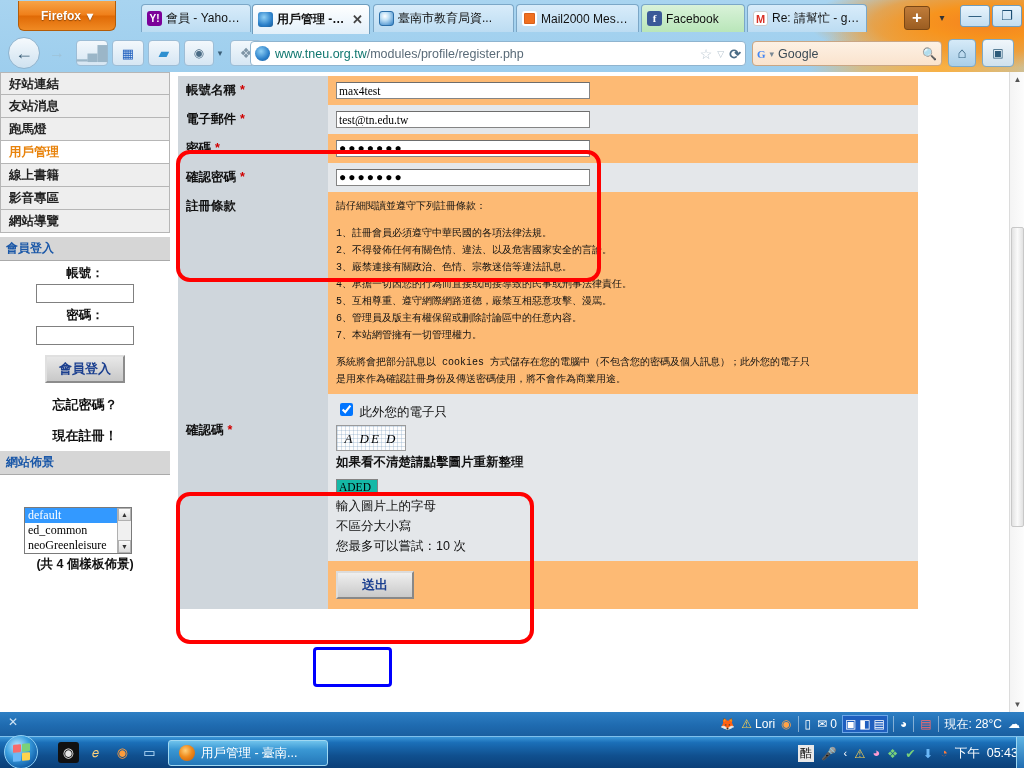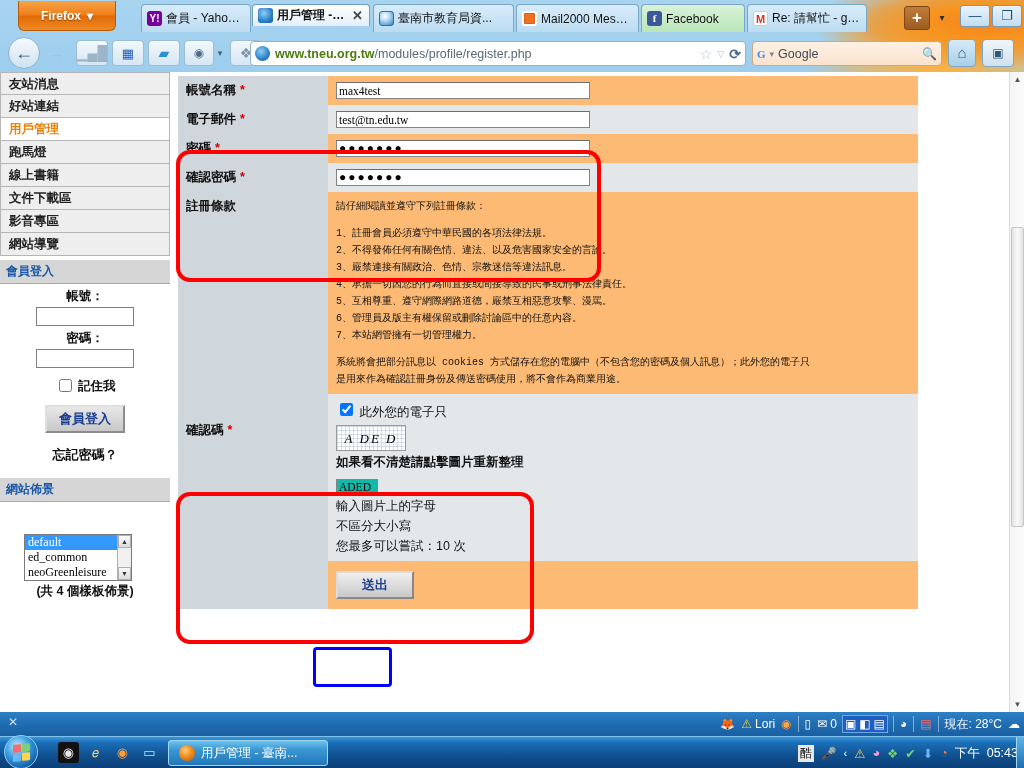--- a/index.html
+++ b/index.html
@@ -44,21 +44,21 @@
     position: absolute; top: 4px; height: 28px;
     display: flex; align-items: center; gap: 4px;
     padding: 0 6px 0 5px;
     border: 1px solid #7ba7c7; border-bottom: none;
     border-radius: 4px 4px 0 0;
     font-size: 12px; color: #111; white-space: nowrap; overflow: hidden;
   }
   .tab.inactive { background: linear-gradient(180deg,#d8ecfa 0%,#bcdcf2 100%); }
   .tab.active {
     background: linear-gradient(180deg,#ffffff 0%,#eef6fc 60%,#e2eff9 100%);
-    font-weight: bold; height: 22px; top: 4px;
+    font-weight: bold; height: 30px; top: 4px;
     border-color: #6f9dbd;
   }
   .tab .fav { width: 15px; height: 15px; flex: 0 0 15px; border-radius: 3px;
               display: inline-block; position: relative; }
   .tab .tlabel { overflow: hidden; text-overflow: ellipsis; }
   .tab .tclose { color: #444; font-size: 13px; margin-left: 3px; }
 
   .fav-yahoo { background:#7b0099; color:#fff; font-weight:bold; font-size:10px;
                text-align:center; line-height:15px; }
   .fav-ff { background: radial-gradient(circle at 40% 35%, #8fd0f5 0%, #2a7fc9 60%, #1b5a92 100%); border-radius: 50%; }
@@ -109,21 +109,21 @@
     color:#9ec2d8; font-size:16px;
   }
   #urlbar {
     position: absolute; left: 250px; top: 7px; width: 496px; height: 25px;
     background: #fff; border: 1px solid #8fb4cf; border-radius: 4px;
     display: flex; align-items: center; padding: 0 4px; gap: 5px;
   }
   #urlbar .ficon { width:15px;height:15px;border-radius:50%;
     background: radial-gradient(circle at 40% 35%, #8fd0f5 0%, #2a7fc9 60%, #1b5a92 100%); }
   #urltext { flex: 1; font-size: 12.5px; color: #5a6b78; }
-  #urltext b { color: #4d7c0f; font-weight: bold; }
+  #urltext b { color: #0f766e; font-weight: normal; }
   #urlbar .star { color:#b9c6d0; font-size:14px; }
   #urlbar .reload { color:#4a6b85; font-size:14px; font-weight:bold;}
   #searchbar {
     position: absolute; left: 752px; top: 7px; width: 190px; height: 25px;
     background: linear-gradient(180deg,#fdf1e4 0%,#fae3cd 100%);
     border: 1px solid #c9a684; border-radius: 4px;
     display: flex; align-items: center; padding: 0 4px; gap: 4px;
   }
   #searchbar .glogo { font-size: 11px; font-weight: bold; font-family:"Liberation Serif",serif;}
   #searchbar .sterm { flex:1; color:#3b4a55; font-size: 12.5px; }
@@ -380,44 +380,40 @@
     </div>
     <div id="bmbtn">
       <span>▣</span>
     </div>
   </div>
 
   <div id="viewport">
     <div id="page">
 
       <div id="leftcol">
+        <div class="menu-item"><span>好站連結</span></div>
         <div class="menu-item"><span>友站消息</span></div>
-        <div class="menu-item"><span>好站連結</span></div>
+        <div class="menu-item"><span>跑馬燈</span></div>
         <div class="menu-item sel"><span>用戶管理</span></div>
-        <div class="menu-item"><span>跑馬燈</span></div>
         <div class="menu-item"><span>線上書籍</span></div>
-        <div class="menu-item"><span>文件下載區</span></div>
         <div class="menu-item"><span>影音專區</span></div>
         <div class="menu-item"><span>網站導覽</span></div>
 
         <div class="blockhead" style="margin-top:4px;">會員登入</div>
         <div id="loginblock">
           <div class="lb-row">帳號：</div>
           <input class="lb-input" type="text" value="" style="">
           <div class="lb-row">密碼：</div>
           <input class="lb-input" type="password" value="" style="">
-          <div class="lb-check">
-            <input type="checkbox" style="">
-            <span>記住我</span>
-          </div>
           <button class="lb-btn">會員登入</button>
           <div class="lb-link">忘記密碼？</div>
+          <div class="lb-link">現在註冊！</div>
         </div>
 
-        <div class="blockhead" style="margin-top:8px;">網站佈景</div>
+        <div class="blockhead" style="margin-top:0;">網站佈景</div>
         <div id="themeblock">
           <div id="themesel">
             <div class="opt sel">default</div>
             <div class="opt">ed_common</div>
             <div class="opt">neoGreenleisure</div>
             <div class="sbar">
               <div>▲</div>
               <div class="b2">▼</div>
             </div>
           </div>

